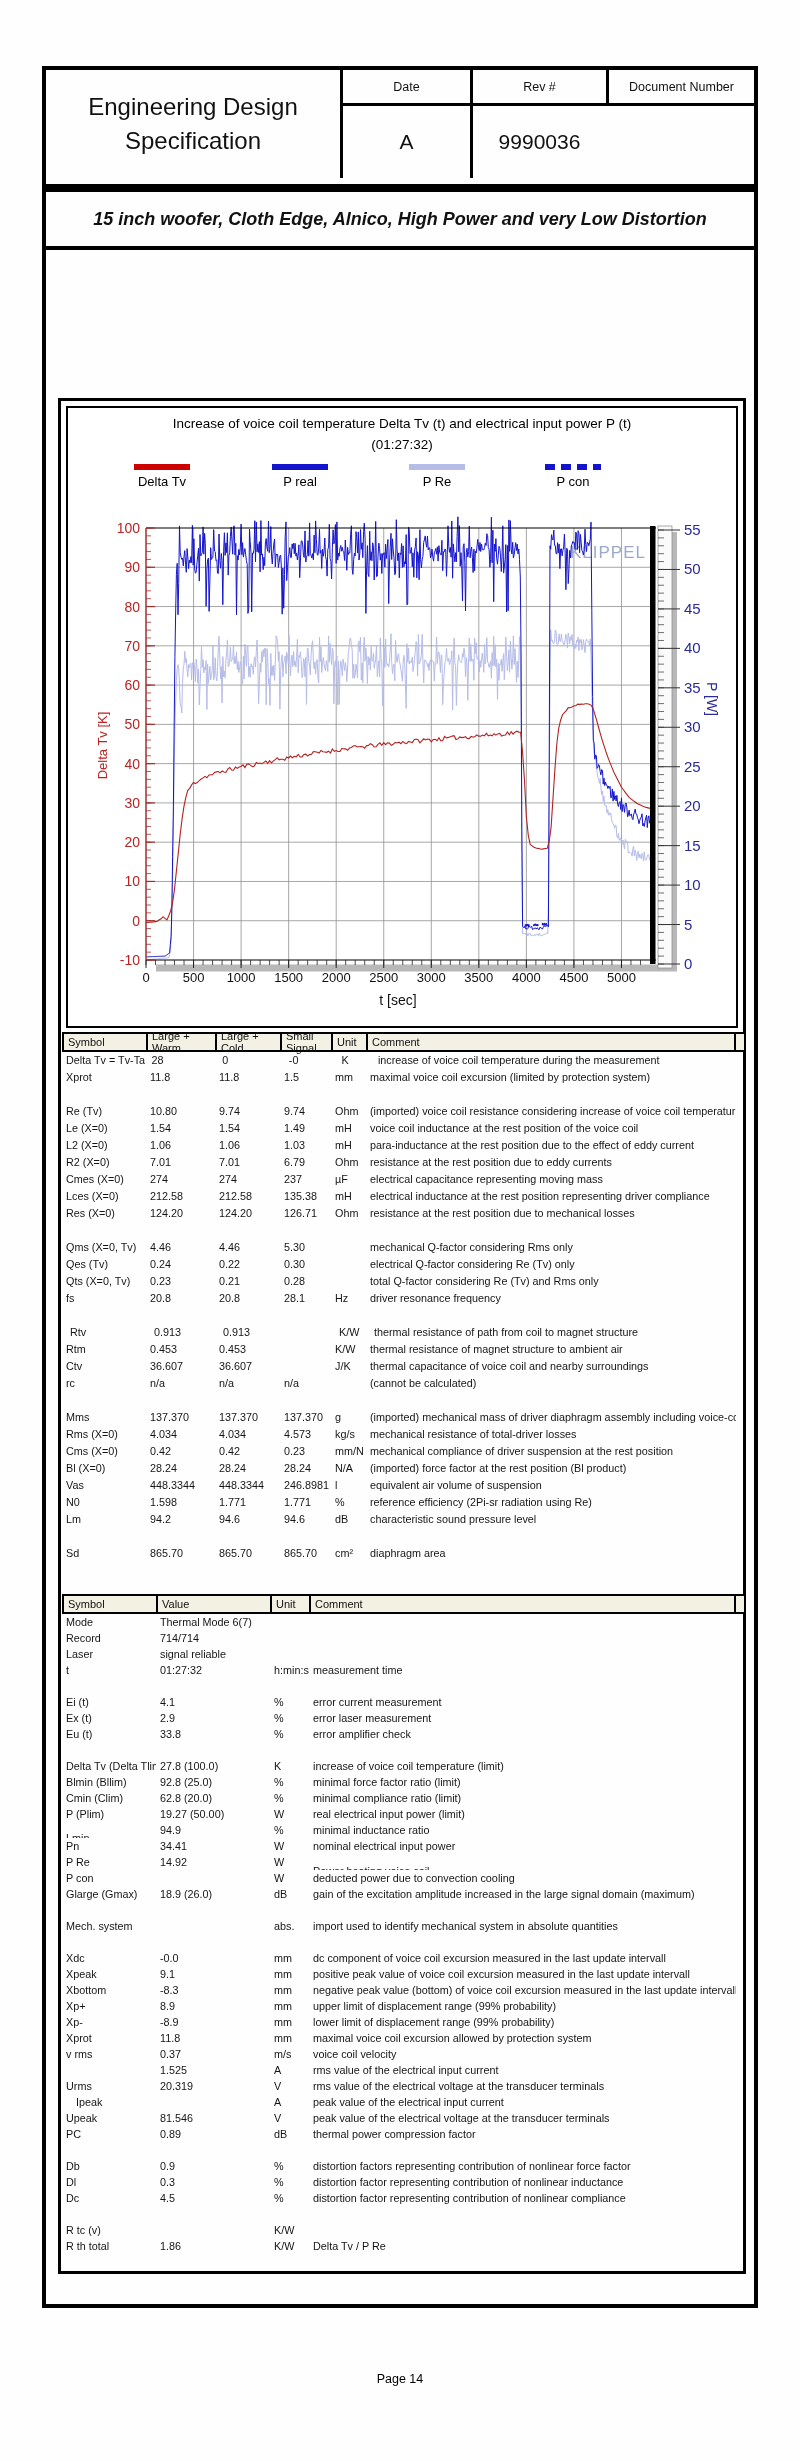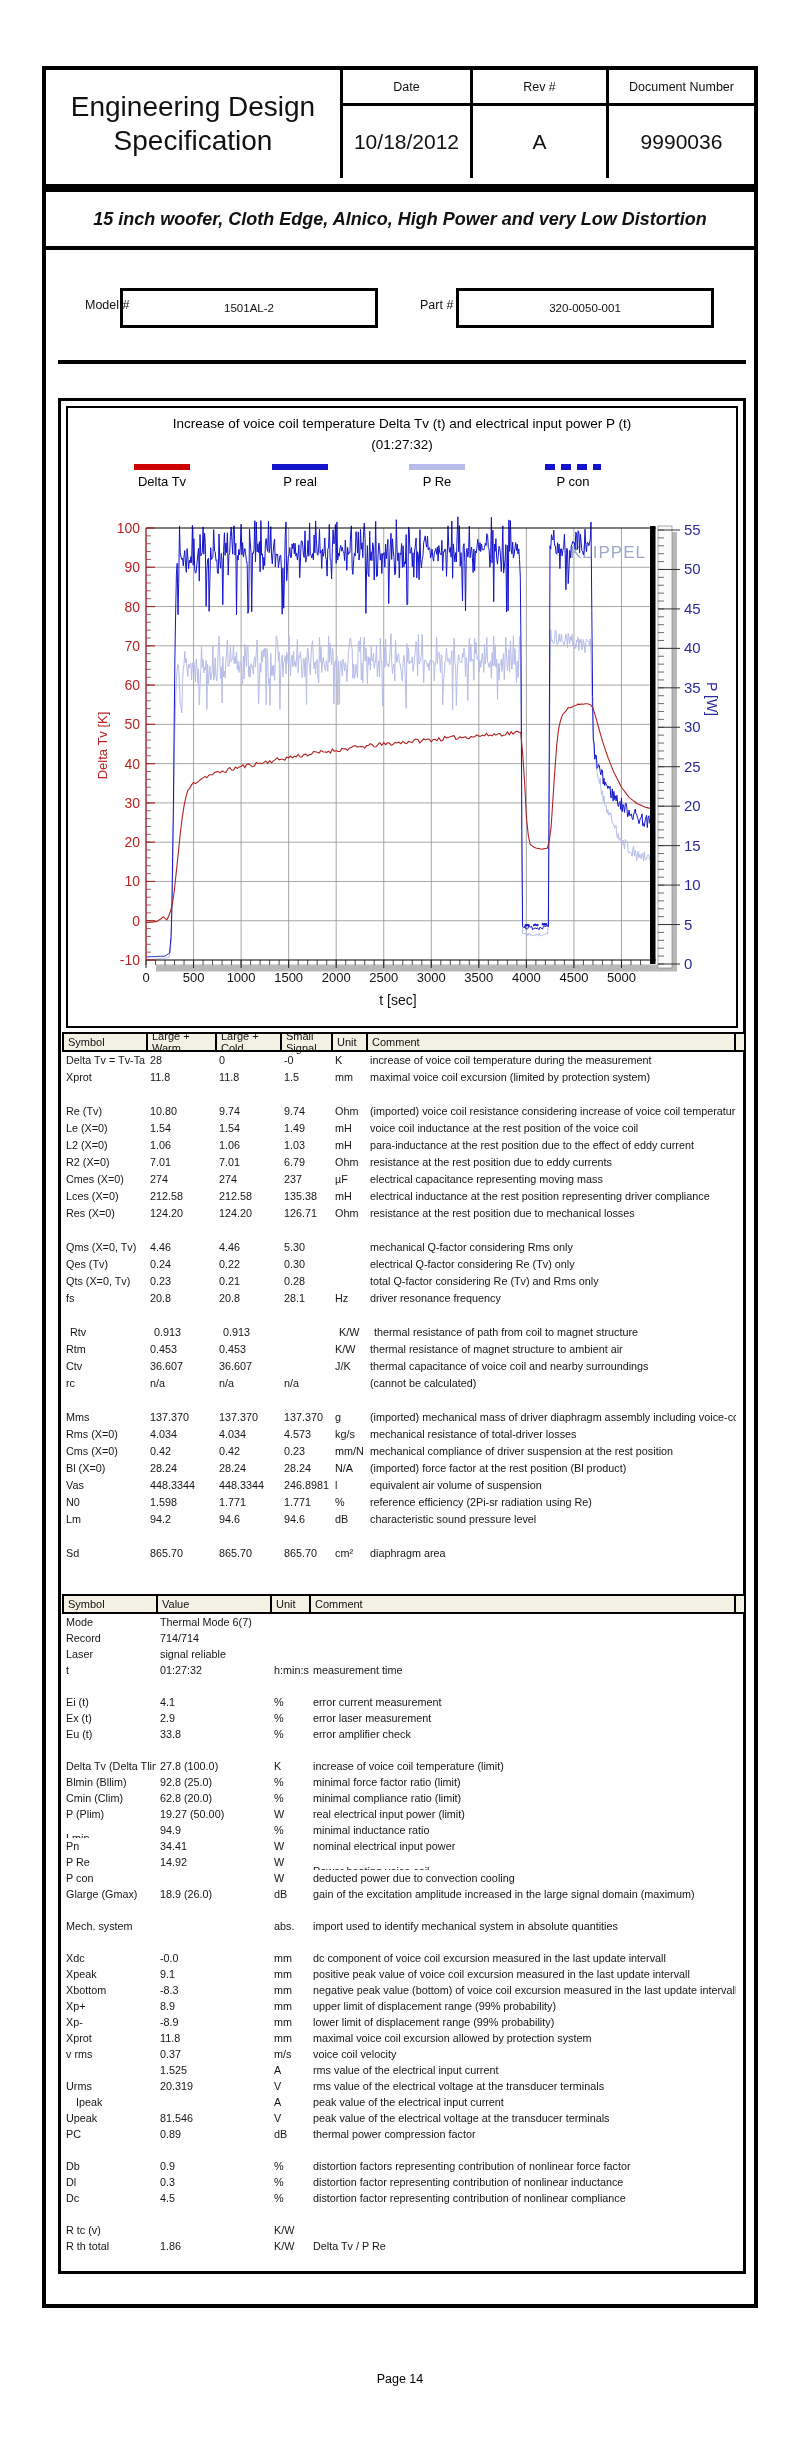--- a/index.html
+++ b/index.html
@@ -5,21 +5,21 @@
   html,body{margin:0;padding:0;background:#ffffff;}
   .page{position:relative;width:800px;height:2461px;background:#fefefe;
         font-family:"Liberation Sans",sans-serif;color:#111;overflow:hidden;}
   .abs{position:absolute;}
   
   .outer-border{left:42px;top:66px;width:716px;height:2242px;border:4px solid #000;box-sizing:border-box;}
   
   .hdr{left:42px;top:66px;width:716px;height:122px;box-sizing:border-box;border:4px solid #000;
        display:grid;grid-template-columns:294px 130px 136px 148px;grid-template-rows:36px 72px;}
   .hdr .cell{box-sizing:border-box;display:flex;align-items:center;justify-content:center;text-align:center;}
-  .hdr .c-title{grid-row:1/3;font-size:28px;line-height:34px;letter-spacing:0px;}
+  .hdr .c-title{grid-row:1/3;font-size:24px;line-height:34px;letter-spacing:0px;}
   .hdr .lab{border-left:3px solid #000;border-bottom:3px solid #000;font-size:12.5px;}
   .hdr .val{border-left:3px solid #000;font-size:21px;}
   .title-bar{left:42px;top:188px;width:716px;height:62px;box-sizing:border-box;border:4px solid #000;
              display:flex;align-items:center;justify-content:center;font-size:18px;font-weight:bold;font-style:italic;}
   
   .model-strip{left:58px;top:252px;width:688px;height:112px;box-sizing:border-box;border-bottom:4px solid #000;}
   .field-label{font-size:12.5px;}
   .fieldbox{box-sizing:border-box;border:3px solid #000;display:flex;align-items:center;justify-content:center;font-size:11.5px;}
   
   .content-box{left:58px;top:398px;width:688px;height:1876px;box-sizing:border-box;border:3px solid #000;}
@@ -51,39 +51,28 @@
   <div class="abs hdr">
     <div class="cell c-title">
       <div>
         <div>Engineering Design</div>
         <div>Specification</div>
       </div>
     </div>
     <div class="cell lab">Date</div>
     <div class="cell lab">Rev #</div>
     <div class="cell lab">Document Number</div>
-    <div class="cell val">10/18/2012</div>
     <div class="cell val">A</div>
     <div class="cell val">9990036</div>
   </div>
 
   <div class="abs title-bar">
     <span>15 inch woofer, Cloth Edge, Alnico, High Power and very Low Distortion</span>
   </div>
 
-  <div class="abs model-strip">
-    <span class="abs field-label" style="left:27px;top:46px;">Model #</span>
-    <div class="abs fieldbox" style="left:62px;top:36px;width:258px;height:40px;">
-      <span>1501AL-2</span>
-    </div>
-    <span class="abs field-label" style="left:362px;top:46px;">Part #</span>
-    <div class="abs fieldbox" style="left:398px;top:36px;width:258px;height:40px;">
-      <span>320-0050-001</span>
-    </div>
-  </div>
 
   <div class="abs content-box"></div>
 
   <div class="abs chart-box">
     <div class="abs chart-title">Increase of voice coil temperature Delta Tv (t) and electrical input power P (t)</div>
     <div class="abs chart-subtitle">(01:27:32)</div>
     <div id="legend">
         <div class="abs legend-item" style="left: 39px;">
           <div class="legend-bar" style="background: rgb(204, 0, 0);"></div>
           <div class="legend-label">Delta Tv</div>
@@ -377,21 +366,21 @@
 
   <div class="abs ttable" id="table1" style="top:1032px;">
       <div class="thead-row">
         <div class="thead-cell" style="width: 84px; border-left: 2px solid rgb(0, 0, 0);">Symbol</div>
         <div class="thead-cell" style="width: 69px;">Large + Warm</div>
         <div class="thead-cell" style="width: 65px;">Large + Cold</div>
         <div class="thead-cell" style="width: 51px;">Small Signal</div>
         <div class="thead-cell" style="width: 35px;">Unit</div>
         <div class="thead-cell" style="width: 370px;">Comment</div>
       </div>
-      <div class="trow" style="height: 17px;">
+      <div class="trow" style="height: 17px; justify-content: space-between;">
         <div class="tcell" style="width: 84px; line-height: 17px;">Delta Tv = Tv-Ta</div>
         <div class="tcell" style="width: 69px; line-height: 17px;">28</div>
         <div class="tcell" style="width: 65px; line-height: 17px;">0</div>
         <div class="tcell" style="width: 51px; line-height: 17px;">-0</div>
         <div class="tcell" style="width: 35px; line-height: 17px;">K</div>
         <div class="tcell" style="width: 370px; line-height: 17px;">increase of voice coil temperature during the measurement</div>
       </div>
       <div class="trow" style="height: 17px;">
         <div class="tcell" style="width: 84px; line-height: 17px;">Xprot</div>
         <div class="tcell" style="width: 69px; line-height: 17px;">11.8</div>

